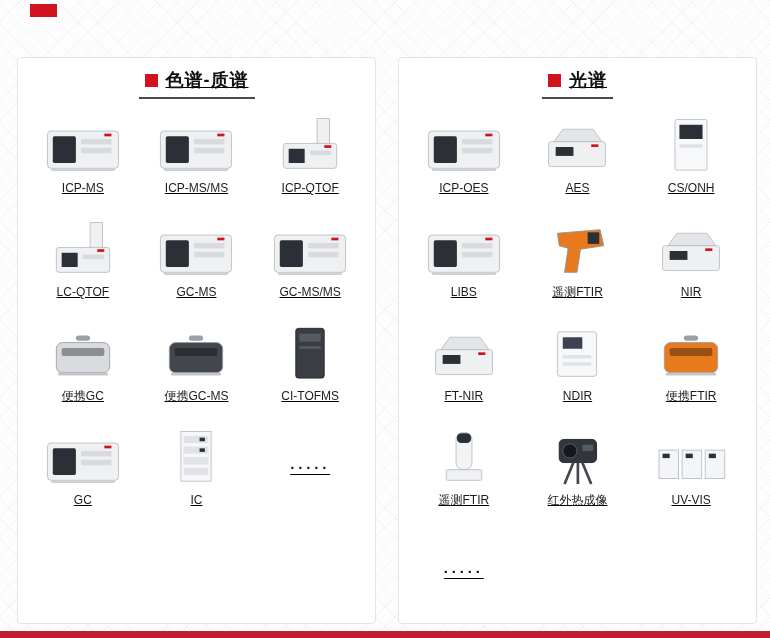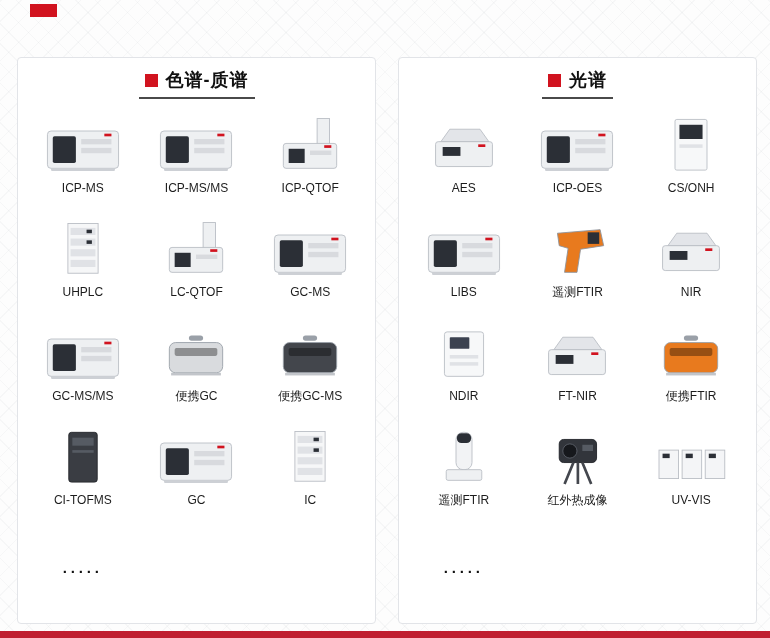--- a/index.html
+++ b/index.html
@@ -29,31 +29,31 @@
     position:absolute;left:17px;top:57px;width:740px;height:567px;
     display:flex;gap:22px;
   }
   .panel{
     flex:1;background:#ffffff;border:1px solid #e2e4e8;border-radius:4px;
     overflow:hidden;
   }
   .panel-title-row{display:flex;justify-content:center;margin:8px 0 0;}
   .panel-title{
     display:inline-flex;align-items:center;gap:8px;
-    padding:2px 6px 5px;border-bottom:2px solid var(--underline);
+    padding:2px 6px 5px;border-bottom:2px solid var(--underline);text-decoration:underline;
   }
   .bullet{width:13px;height:13px;background:var(--accent);flex:0 0 auto;}
   .title-text{font-size:18px;font-weight:700;color:#111;letter-spacing:1px;}
   .grid{
     display:grid;grid-template-columns:repeat(3,1fr);
     padding:4px 8px 0;
   }
   .cell{
     height:104px;display:flex;flex-direction:column;
-    align-items:center;justify-content:center;cursor:pointer;
+    align-items:center;justify-content:center;cursor:pointer;text-decoration:underline;
   }
   .thumb{
     width:88px;height:66px;display:flex;align-items:center;justify-content:center;
   }
   .thumb svg{width:88px;height:64px;display:block;}
   .label{
     font-size:12px;color:#1c1c1c;margin-top:1px;line-height:1.2;
     text-align:center;white-space:nowrap;
   }
   .dots-text{
@@ -109,34 +109,20 @@
               <rect x="24" y="38" width="18" height="16" fill="#2b2f36"></rect>
               <rect x="48" y="40" width="24" height="5" fill="#d8dade"></rect>
               <rect x="64" y="34" width="8" height="3" fill="#d1131f"></rect>
             </svg>
           </div>
           <div class="label">ICP-QTOF</div>
         </div>
         <div class="cell">
           <div class="thumb">
             <svg viewBox="0 0 96 72">
-              <rect x="31" y="5" width="34" height="56" fill="#f6f7f8" stroke="#b9bdc4"></rect>
-              <rect x="34" y="10" width="28" height="8" fill="#e0e2e6"></rect>
-              <rect x="34" y="22" width="28" height="8" fill="#e0e2e6"></rect>
-              <rect x="34" y="34" width="28" height="8" fill="#e0e2e6"></rect>
-              <rect x="34" y="46" width="28" height="8" fill="#e0e2e6"></rect>
-              <rect x="52" y="12" width="6" height="4" fill="#2b2f36"></rect>
-              <rect x="52" y="24" width="6" height="4" fill="#2b2f36"></rect>
-            </svg>
-          </div>
-          <div class="label">UHPLC</div>
-        </div>
-        <div class="cell">
-          <div class="thumb">
-            <svg viewBox="0 0 96 72">
               <rect x="56" y="4" width="14" height="34" fill="#eef0f2" stroke="#b9bdc4"></rect>
               <rect x="18" y="32" width="60" height="28" rx="3" fill="#eef0f2" stroke="#b9bdc4"></rect>
               <rect x="24" y="38" width="18" height="16" fill="#2b2f36"></rect>
               <rect x="48" y="40" width="24" height="5" fill="#d8dade"></rect>
               <rect x="64" y="34" width="8" height="3" fill="#d1131f"></rect>
             </svg>
           </div>
           <div class="label">LC-QTOF</div>
         </div>
         <div class="cell">
@@ -236,44 +222,44 @@
     <div class="panel-title-row">
       <div class="panel-title">
         <span class="bullet"></span>
         <span class="title-text">光谱</span>
       </div>
     </div>
     <div class="grid">
         <div class="cell">
           <div class="thumb">
             <svg viewBox="0 0 96 72">
+              <rect x="8" y="18" width="80" height="42" rx="4" fill="#eef0f2" stroke="#b9bdc4"></rect>
+              <rect x="14" y="24" width="26" height="30" rx="2" fill="#2b2f36"></rect>
+              <rect x="46" y="27" width="34" height="6" fill="#d8dade"></rect>
+              <rect x="46" y="37" width="34" height="6" fill="#d8dade"></rect>
+              <rect x="72" y="21" width="8" height="3" fill="#d1131f"></rect>
+              <rect x="12" y="60" width="72" height="3" rx="1.5" fill="#cdd0d5"></rect>
+            </svg>
+          </div>
+          <div class="label">ICP-OES</div>
+        </div>
+        <div class="cell">
+          <div class="thumb">
+            <svg viewBox="0 0 96 72">
               <path d="M22 30 L32 16 L66 16 L76 30 Z" fill="#e3e5e9" stroke="#b9bdc4"></path>
               <rect x="16" y="30" width="64" height="28" rx="3" fill="#eef0f2" stroke="#b9bdc4"></rect>
               <rect x="24" y="36" width="20" height="10" fill="#2b2f36"></rect>
               <rect x="64" y="33" width="8" height="3" fill="#d1131f"></rect>
             </svg>
           </div>
           <div class="label">AES</div>
         </div>
         <div class="cell">
           <div class="thumb">
             <svg viewBox="0 0 96 72">
-              <rect x="8" y="18" width="80" height="42" rx="4" fill="#eef0f2" stroke="#b9bdc4"></rect>
-              <rect x="14" y="24" width="26" height="30" rx="2" fill="#2b2f36"></rect>
-              <rect x="46" y="27" width="34" height="6" fill="#d8dade"></rect>
-              <rect x="46" y="37" width="34" height="6" fill="#d8dade"></rect>
-              <rect x="72" y="21" width="8" height="3" fill="#d1131f"></rect>
-              <rect x="12" y="60" width="72" height="3" rx="1.5" fill="#cdd0d5"></rect>
-            </svg>
-          </div>
-          <div class="label">ICP-OES</div>
-        </div>
-        <div class="cell">
-          <div class="thumb">
-            <svg viewBox="0 0 96 72">
               <rect x="30" y="5" width="36" height="57" rx="2" fill="#f7f8f9" stroke="#b9bdc4"></rect>
               <rect x="35" y="11" width="26" height="16" fill="#2b2f36"></rect>
               <rect x="35" y="33" width="26" height="4" fill="#e0e2e6"></rect>
             </svg>
           </div>
           <div class="label">CS/ONH</div>
         </div>
         <div class="cell">
           <div class="thumb">
             <svg viewBox="0 0 96 72">
@@ -303,38 +289,38 @@
               <rect x="16" y="30" width="64" height="28" rx="3" fill="#eef0f2" stroke="#b9bdc4"></rect>
               <rect x="24" y="36" width="20" height="10" fill="#2b2f36"></rect>
               <rect x="64" y="33" width="8" height="3" fill="#d1131f"></rect>
             </svg>
           </div>
           <div class="label">NIR</div>
         </div>
         <div class="cell">
           <div class="thumb">
             <svg viewBox="0 0 96 72">
+              <path d="M22 30 L32 16 L66 16 L76 30 Z" fill="#e3e5e9" stroke="#b9bdc4"></path>
+              <rect x="16" y="30" width="64" height="28" rx="3" fill="#eef0f2" stroke="#b9bdc4"></rect>
+              <rect x="24" y="36" width="20" height="10" fill="#2b2f36"></rect>
+              <rect x="64" y="33" width="8" height="3" fill="#d1131f"></rect>
+            </svg>
+          </div>
+          <div class="label">FT-NIR</div>
+        </div>
+        <div class="cell">
+          <div class="thumb">
+            <svg viewBox="0 0 96 72">
               <rect x="26" y="10" width="44" height="50" rx="3" fill="#f7f8f9" stroke="#b9bdc4"></rect>
               <rect x="32" y="16" width="22" height="13" rx="1" fill="#3c4250"></rect>
               <rect x="32" y="36" width="32" height="4" fill="#e0e2e6"></rect>
               <rect x="32" y="44" width="32" height="4" fill="#e0e2e6"></rect>
             </svg>
           </div>
           <div class="label">NDIR</div>
-        </div>
-        <div class="cell">
-          <div class="thumb">
-            <svg viewBox="0 0 96 72">
-              <path d="M22 30 L32 16 L66 16 L76 30 Z" fill="#e3e5e9" stroke="#b9bdc4"></path>
-              <rect x="16" y="30" width="64" height="28" rx="3" fill="#eef0f2" stroke="#b9bdc4"></rect>
-              <rect x="24" y="36" width="20" height="10" fill="#2b2f36"></rect>
-              <rect x="64" y="33" width="8" height="3" fill="#d1131f"></rect>
-            </svg>
-          </div>
-          <div class="label">FT-NIR</div>
         </div>
         <div class="cell">
           <div class="thumb">
             <svg viewBox="0 0 96 72">
               <rect x="18" y="22" width="60" height="34" rx="7" fill="#e87a1e" stroke="#9aa0a8"></rect>
               <rect x="24" y="28" width="48" height="9" rx="2" fill="rgba(0,0,0,0.35)"></rect>
               <rect x="40" y="14" width="16" height="6" rx="3" fill="#9aa0a8"></rect>
               <rect x="20" y="56" width="56" height="3" fill="#c2c5ca"></rect>
             </svg>
           </div>

